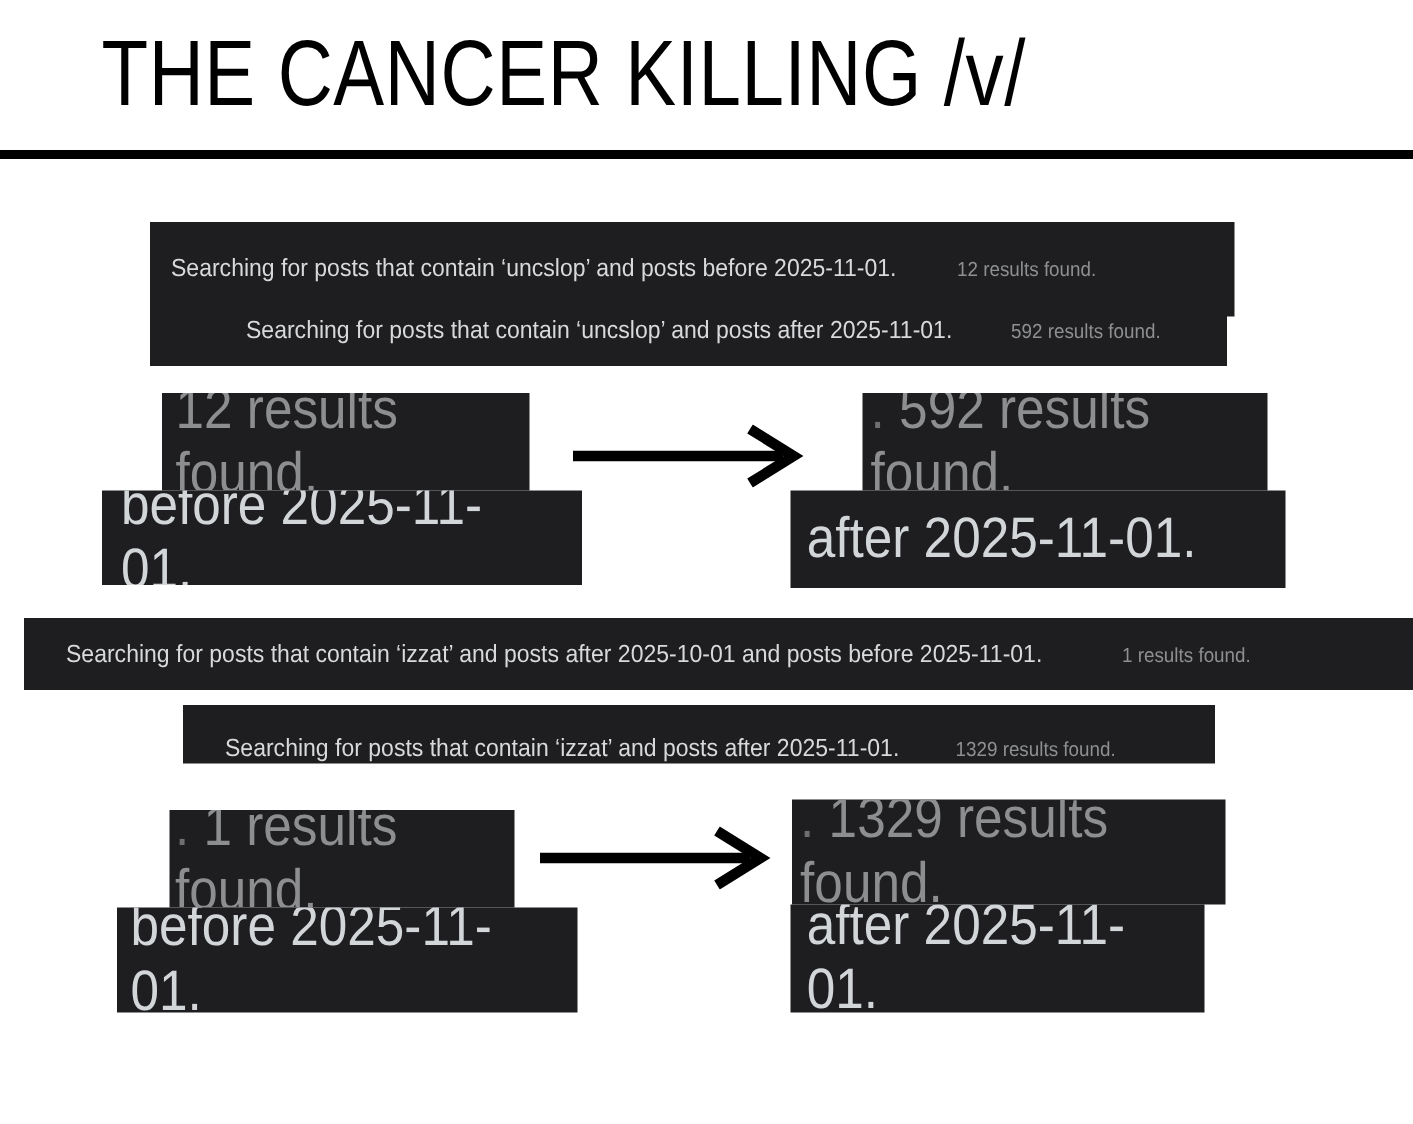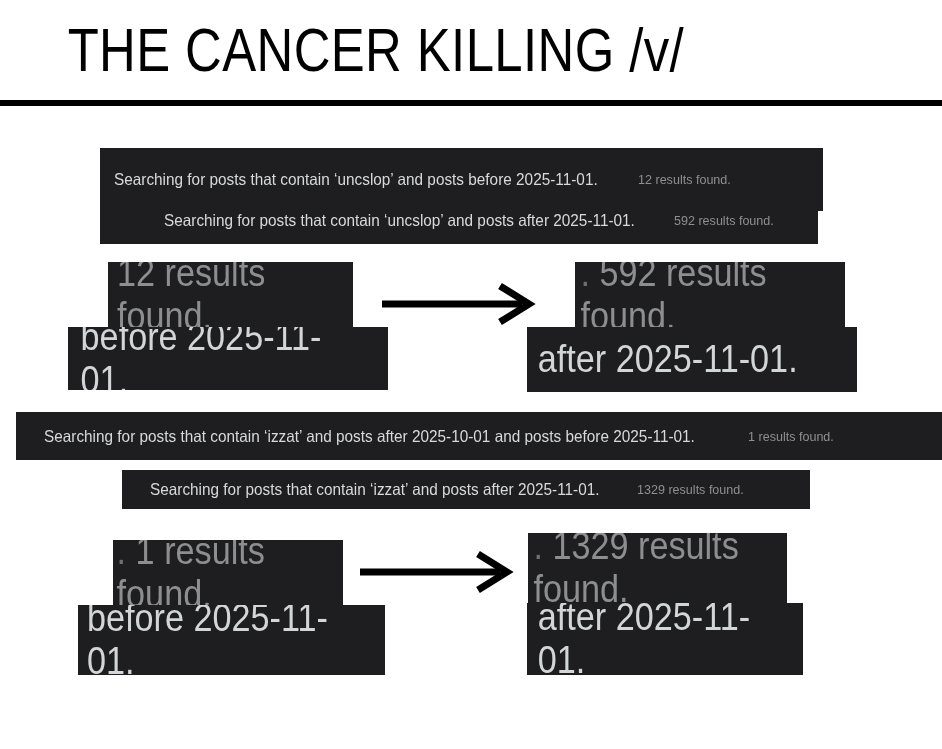--- a/index.html
+++ b/index.html
@@ -142,21 +142,21 @@
 <div class="crop zoomrow" style="left:527px; top:327px; width:330px; height:65px;">
   <span class="big bright" style="padding-left:12px;">after 2025-11-01.</span>
 </div>
 
 <div class="crop logrow" style="left:16px; top:412px; width:942px; height:48px;">
   <div class="line" style="padding-left:14px;">
     <span class="q">Searching for posts that contain ‘izzat’ and posts after 2025-10-01 and posts before 2025-11-01.</span><span class="r">1 results found.</span>
   </div>
 </div>
 
-<div class="crop logrow" style="left:122px; top:470px; width:688px; height:39px;">
+<div class="crop logrow" style="left:122px; top:470px; width:688px; height:39px;align-items:flex-end;">
   <div class="line" style="padding-left:14px;">
     <span class="q">Searching for posts that contain ‘izzat’ and posts after 2025-11-01.</span><span class="r">1329 results found.</span>
   </div>
 </div>
 
 <div class="crop zoomrow" style="left:113px; top:540px; width:230px; height:65px;">
   <span class="big dim" style="padding-left:4px;">
     <span class="lead">.</span>
     <span>1 results found.</span>
   </span>
@@ -164,21 +164,21 @@
 
 <div class="crop zoomrow" style="left:78px; top:605px; width:307px; height:70px;">
   <span class="big bright" style="padding-left:10px;">before 2025-11-01.</span>
 </div>
 
 <svg class="arrow" style="left:358px; top:551px;" width="160" height="42" viewBox="0 0 160 42">
   <line x1="2" y1="21" x2="142" y2="21" stroke="#000000" stroke-width="7"></line>
   <polyline points="120,3 149,21 120,39" fill="none" stroke="#000000" stroke-width="7" stroke-linecap="butt" stroke-linejoin="miter"></polyline>
 </svg>
 
-<div class="crop zoomrow" style="left:528px; top:533px; width:259px; height:70px;">
+<div class="crop zoomrow" style="left:528px; top:533px; width:289px; height:70px;">
   <span class="big dim" style="padding-left:6px;">
     <span class="lead">.</span>
     <span>1329 results found.</span>
   </span>
 </div>
 
 <div class="crop zoomrow" style="left:527px; top:603px; width:276px; height:72px;">
   <span class="big bright" style="padding-left:12px;">after 2025-11-01.</span>
 </div>
 

